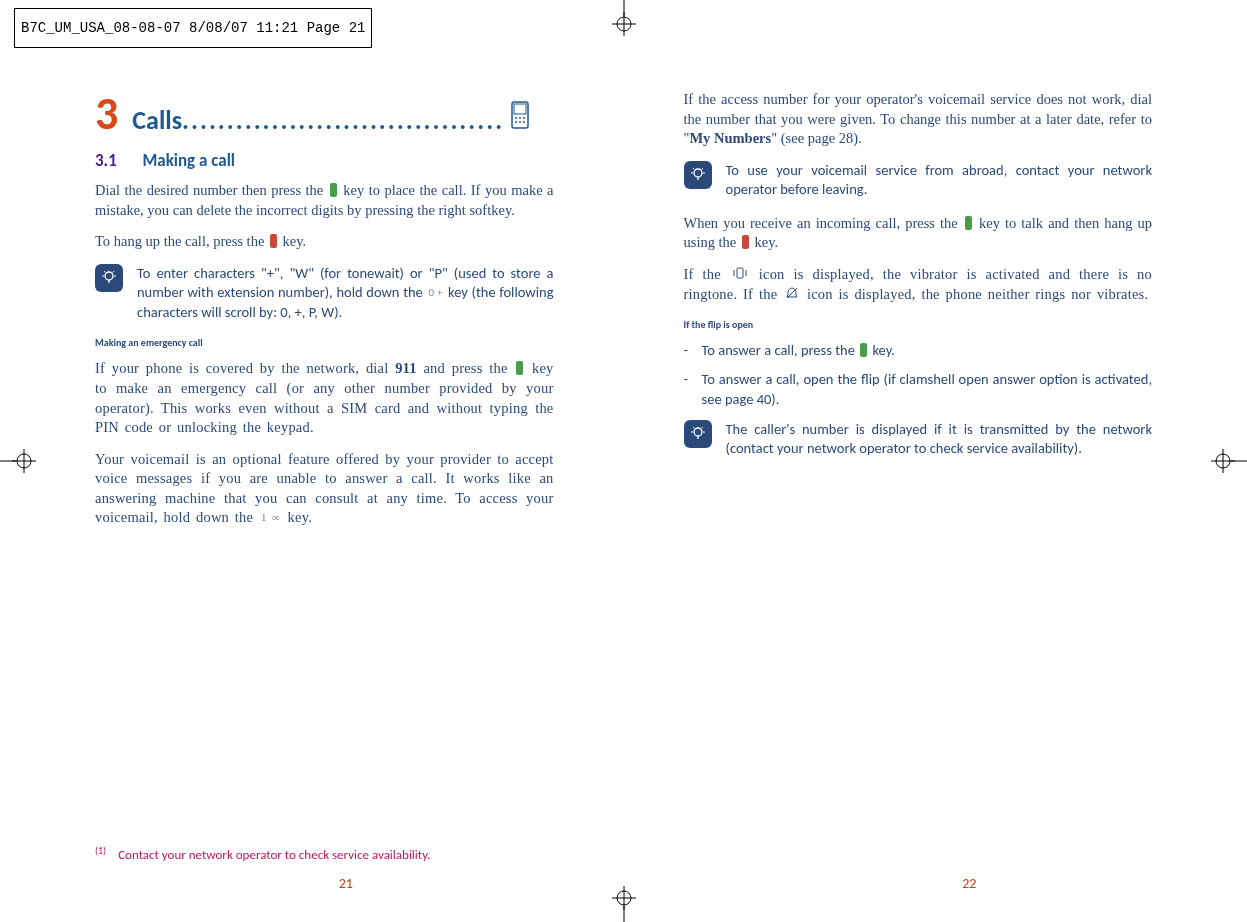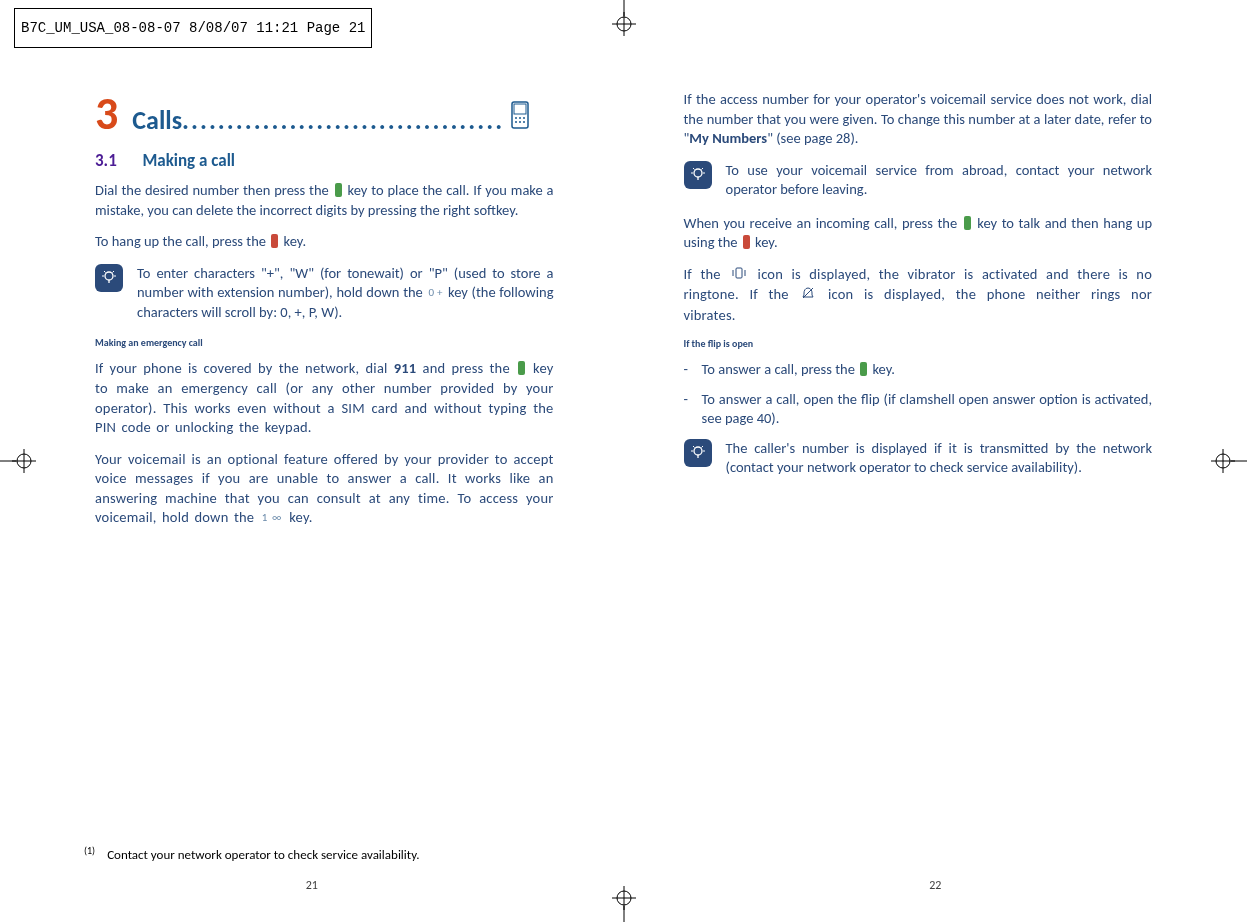--- a/index.html
+++ b/index.html
@@ -105,20 +105,21 @@
     color: #1d5a8f;
     font-weight: bold;
     font-size: 17px;
   }
   p, .para {
     font-size: 14.5px;
     line-height: 1.35;
     margin: 0 0 12px 0;
     color: #2b4a7a;
     text-align: justify;
+    font-family: Liberation Serif, serif;
   }
   .para.wide { letter-spacing: 0.2px; word-spacing: 2px; }
   .bold { font-weight: bold; }
   .note-row {
     display: flex;
     align-items: flex-start;
     margin: 6px 0 14px 0;
   }
   .note-icon {
     width: 28px;
@@ -159,31 +160,32 @@
     display: inline-block;
     vertical-align: middle;
     margin: 0 2px;
   }
   .key-green { width: 7px; height: 14px; background: #4a9b4a; border-radius: 2px; display:inline-block; vertical-align: -2px; margin: 0 2px;}
   .key-red { width: 7px; height: 14px; background: #c94a3a; border-radius: 2px; display:inline-block; vertical-align: -2px; margin: 0 2px;}
   .key-text { font-size: 11px; color: #6a8aaa; vertical-align: 1px; margin: 0 2px;}
   .footnote {
     position: absolute;
     bottom: 60px;
-    left: 84px;
+    left: 95px;
     right: 70px;
     font-size: 13px;
-    color: #000000;
+    color: #be185d;
   }
   .footnote-sup { font-size: 10px; vertical-align: super; margin-right: 12px;}
   .pagenum {
     position: absolute;
     bottom: 30px;
-    font-size: 12px;
-    color: #404040;
+    font-size: 14px;
+    color: #c2410c;
+    margin-left: 34px;
   }
   .page .pagenum { left: 50%; transform: translateX(-50%); }
   .sup { font-size: 10px; vertical-align: super; }
 </style>
 </head>
 <body>
 
 <div class="print-header">B7C_UM_USA_08-08-07  8/08/07  11:21  Page 21</div>
 
 <div class="crop crop-top">

